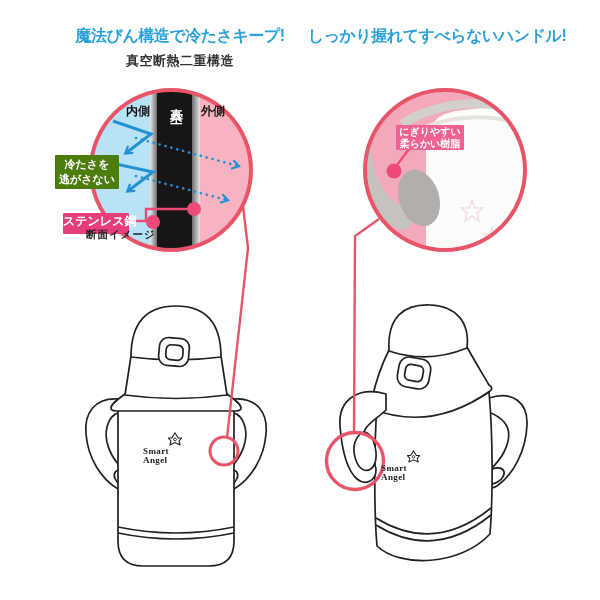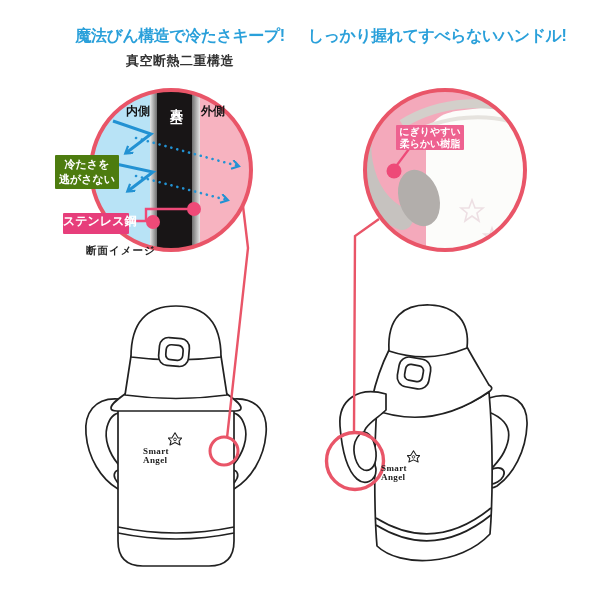--- a/index.html
+++ b/index.html
@@ -153,21 +153,21 @@
 <div class="ov vacuum-label" style="left:167px;top:98px;">真空</div>
 <div class="ov side-label" style="left:201px;top:103px;">外側</div>
 
 <div class="ov callout callout-cold">
   <div>冷たさを</div>
   <div>逃がさない</div>
 </div>
 
 <div class="ov callout callout-steel">ステンレス鋼</div>
 
-<div class="ov caption" style="left:86px;top:244px;">断面イメージ</div>
+<div class="ov caption" style="left:86px;top:228px;">断面イメージ</div>
 
 <div class="ov callout callout-resin">
   <div>にぎりやすい</div>
   <div>柔らかい樹脂</div>
 </div>
 
 <div class="ov logo" style="left:143px;top:432px;width:64px;">
   <svg width="14" height="14" viewBox="0 0 14 14">
     <path d="M7,0.8 L10.1,6 L13.6,6 L11,9 L12,13 L7,10.6 L2,13 L3,9 L0.4,6 L3.9,6 Z" fill="none" stroke="#222" stroke-width="1.1" stroke-linejoin="round"></path>
     <circle cx="7" cy="7.4" r="1.4" fill="none" stroke="#222" stroke-width="0.9"></circle>

